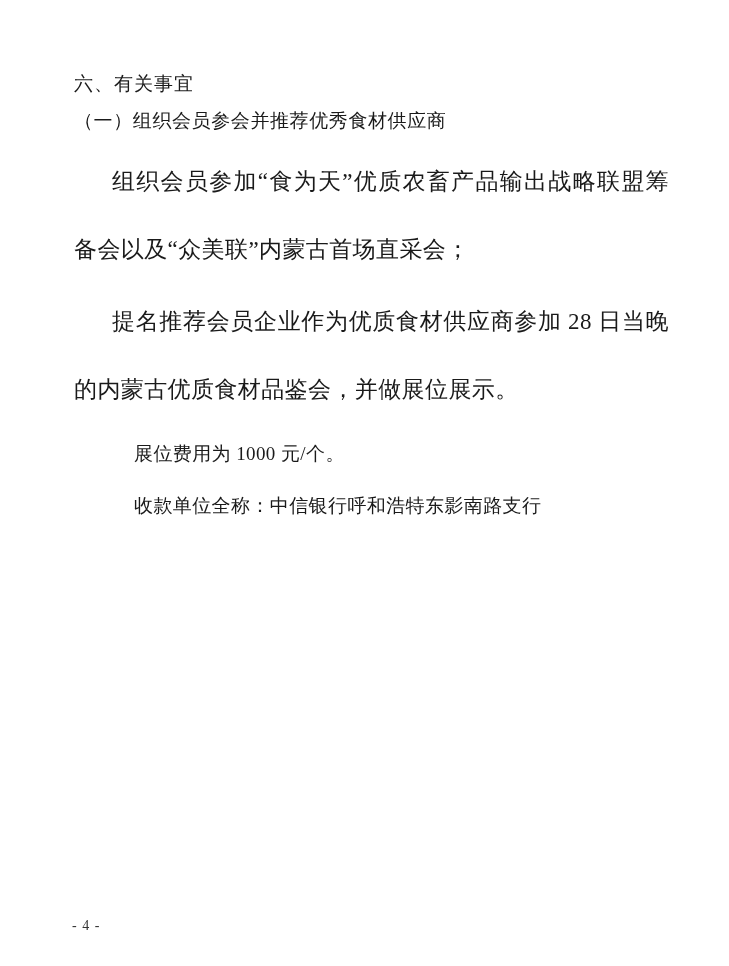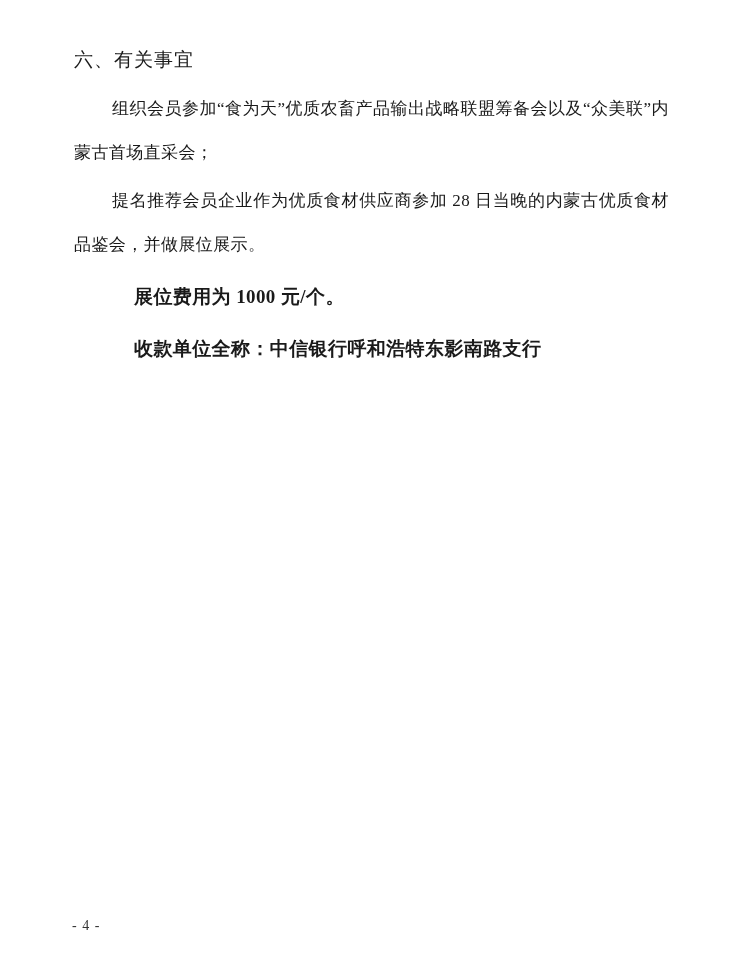--- a/index.html
+++ b/index.html
@@ -13,21 +13,21 @@
     font-family: "Liberation Serif", "DejaVu Serif", serif;
     color: #1a1a1a;
     position: relative;
     overflow: hidden;
   }
   .page {
     position: relative;
     width: 729px;
     height: 966px;
     box-sizing: border-box;
-    padding: 40px 60px 0 74px;
+    padding: 64px 60px 0 74px;
   }
   .doc-body {
     font-size: 18.5px;
     line-height: 1;
   }
   .para {
     margin: 0 0 0 0;
     text-align: justify;
     text-justify: inter-ideograph;
     letter-spacing: 0.4px;
@@ -41,48 +41,48 @@
   }
   .sub-heading {
     margin-top: 6px;
     margin-bottom: 18px;
     font-size: 19px;
     letter-spacing: 0.6px;
   }
   
   .indent {
     text-indent: 38px;
-    line-height: 44px;
+    line-height: 68px;
     margin-bottom: 4px;
-    font-size: 17px;
+    font-size: 23px;
   }
   .bank-line {
     text-indent: 60px;
     line-height: 52px;
     margin-bottom: 0;
     font-size: 19px;
-    font-weight: bold;
   }
   .page-number {
     position: absolute;
     left: 72px;
     bottom: 32px;
     font-size: 14px;
     color: #333;
     letter-spacing: 1px;
   }
 </style>
 </head>
 <body>
 
 <div class="page">
   <div class="doc-body">
 
     <p class="para heading">六、有关事宜</p>
 
+    <p class="para sub-heading">（一）组织会员参会并推荐优秀食材供应商</p>
 
     <p class="para indent">组织会员参加“食为天”优质农畜产品输出战略联盟筹备会以及“众美联”内蒙古首场直采会；</p>
 
 
     <p class="para indent">提名推荐会员企业作为优质食材供应商参加 28 日当晚的内蒙古优质食材品鉴会，并做展位展示。</p>
 
 
     <p class="para bank-line">展位费用为 1000 元/个。</p>
 
 

